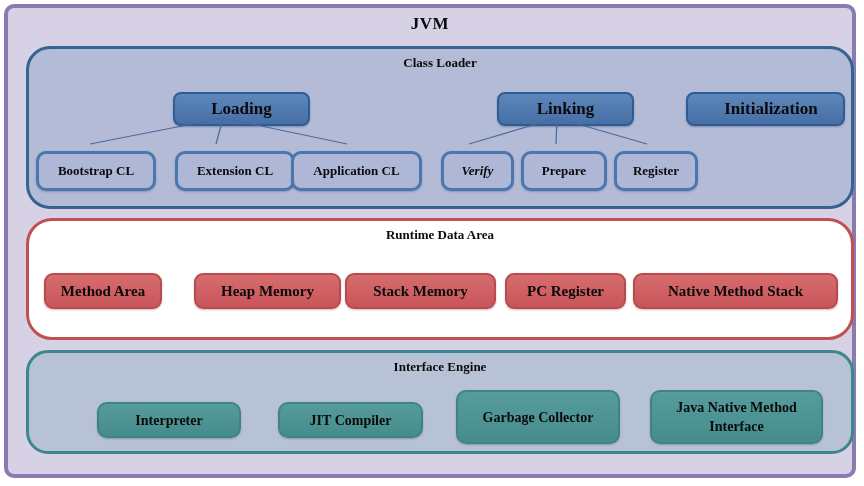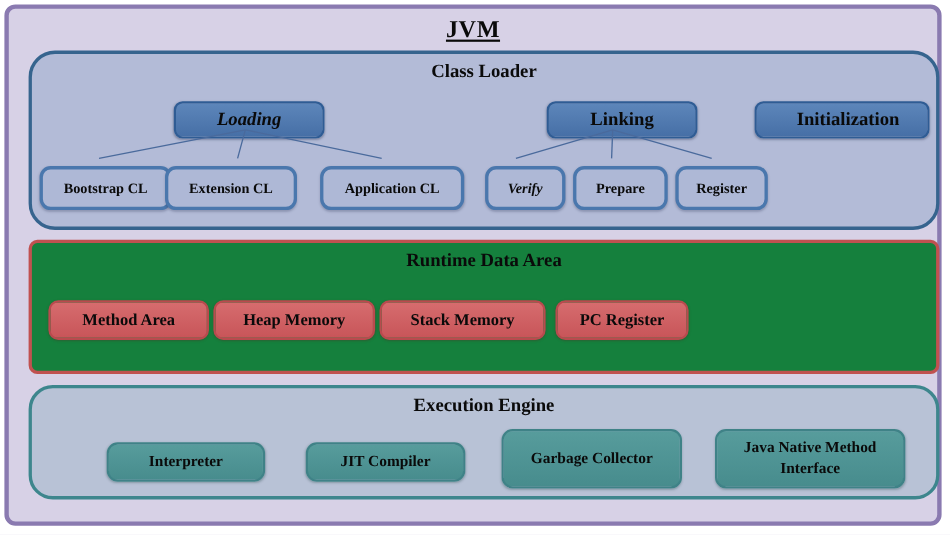--- a/index.html
+++ b/index.html
@@ -18,32 +18,31 @@
     box-sizing: border-box;
     background: #d7d1e6;
     border: 4px solid #8a7ab0;
     border-radius: 10px;
   }
   .jvm-title {
     position: absolute;
     left: 0; top: 6px;
     width: 100%;
     text-align: center;
-    font-size: 22px;
+    font-size: 17px;
     font-weight: bold;
     letter-spacing: 0.5px;
-    text-decoration: underline;
   }
   section { position: absolute; box-sizing: border-box; }
   .sec-title {
     position: absolute;
     left: 0; top: 6px;
     width: 100%;
     text-align: center;
-    font-size: 17px;
+    font-size: 13px;
     font-weight: bold;
   }
   .cl {
     left: 18px; top: 38px;
     width: 828px; height: 163px;
     background: #b3bbd7;
     border: 3px solid #36648e;
     border-radius: 24px;
   }
   .phase {
@@ -70,23 +69,23 @@
   }
   .connectors {
     position: absolute;
     left: 0; top: 0;
     width: 864px; height: 486px;
     pointer-events: none;
   }
   .rt {
     left: 18px; top: 210px;
     width: 828px; height: 122px;
-    background: #15803d;
+    background: #ffffff;
     border: 3px solid #c05150;
-    border-radius: 8px;
+    border-radius: 26px;
   }
   .rtbox {
     position: absolute;
     top: 52px; height: 36px;
     box-sizing: border-box;
     background: linear-gradient(#d66c6e, #c85559);
     border: 2px solid #b94a4e;
     border-radius: 9px;
     display: flex; align-items: center; justify-content: center;
     font-size: 15px; font-weight: bold;
@@ -118,41 +117,42 @@
 <body>
 
 <div class="stage">
   <div class="outer">
     <div class="jvm-title">JVM</div>
 
     <section class="cl">
       <div class="sec-title">Class Loader</div>
     </section>
 
-    <div class="phase" style="left:150px;width:137px;font-style:italic;">Loading</div>
+    <div class="phase" style="left:165px;width:137px;">Loading</div>
     <div class="phase" style="left:489px;width:137px;">Linking</div>
     <div class="phase" style="left:678px;width:159px;padding-left:11px;">Initialization</div>
 
     <div class="subbox" style="left:28px;width:120px;">Bootstrap CL</div>
-    <div class="subbox" style="left:142px;width:120px;">Extension CL</div>
+    <div class="subbox" style="left:167px;width:120px;">Extension CL</div>
     <div class="subbox" style="left:283px;width:131px;">Application CL</div>
     <div class="subbox" style="left:433px;width:73px;font-style:italic;">Verify</div>
     <div class="subbox" style="left:513px;width:86px;">Prepare</div>
     <div class="subbox" style="left:606px;width:84px;">Register</div>
 
     <section class="rt">
       <div class="sec-title">Runtime Data Area</div>
-      <div class="rtbox" style="left:15px;width:146px;">Method Area</div>
+      <div class="rtbox" style="left:15px;width:118px;">Method Area</div>
       <div class="rtbox" style="left:165px;width:147px;">Heap Memory</div>
       <div class="rtbox" style="left:316px;width:151px;">Stack Memory</div>
       <div class="rtbox" style="left:476px;width:121px;">PC Register</div>
+      <div class="rtbox" style="left:604px;width:205px;">Native Method Stack</div>
     </section>
 
     <section class="ee">
-      <div class="sec-title">Execution Engine</div>
+      <div class="sec-title">Interface Engine</div>
       <div class="eebox single" style="left:68px;width:144px;">Interpreter</div>
       <div class="eebox single" style="left:249px;width:145px;">JIT Compiler</div>
       <div class="eebox double" style="left:427px;width:164px;">Garbage Collector</div>
       <div class="eebox double" style="left:621px;width:173px;">Java Native Method Interface</div>
     </section>
   </div>
 
   <svg class="connectors" viewBox="0 0 864 486" xmlns="http://www.w3.org/2000/svg">
     <g stroke="#4a6a9c" stroke-width="1.2" fill="none">
       <line x1="223" y1="118" x2="90" y2="144"></line>

